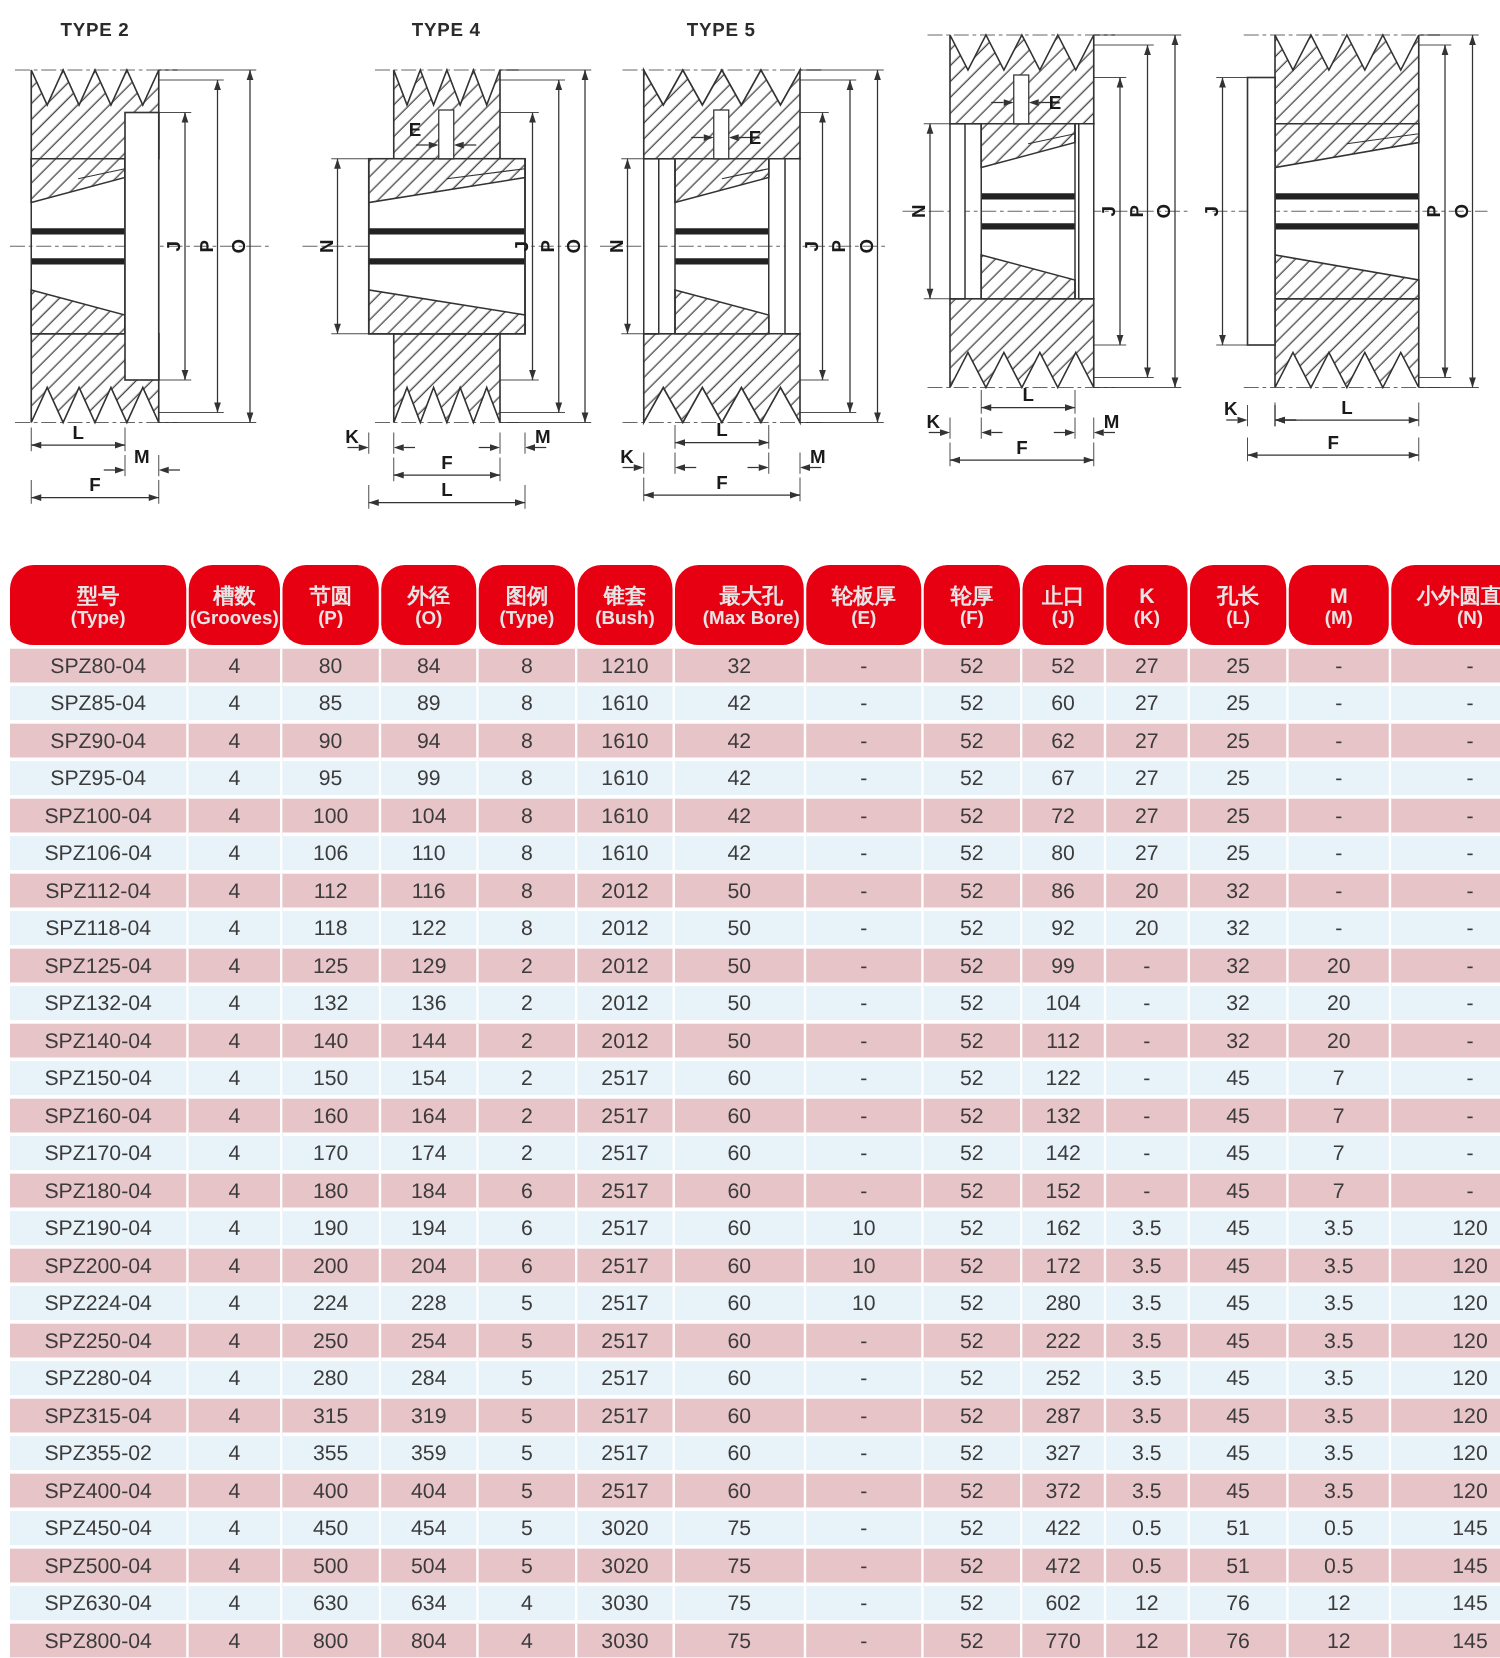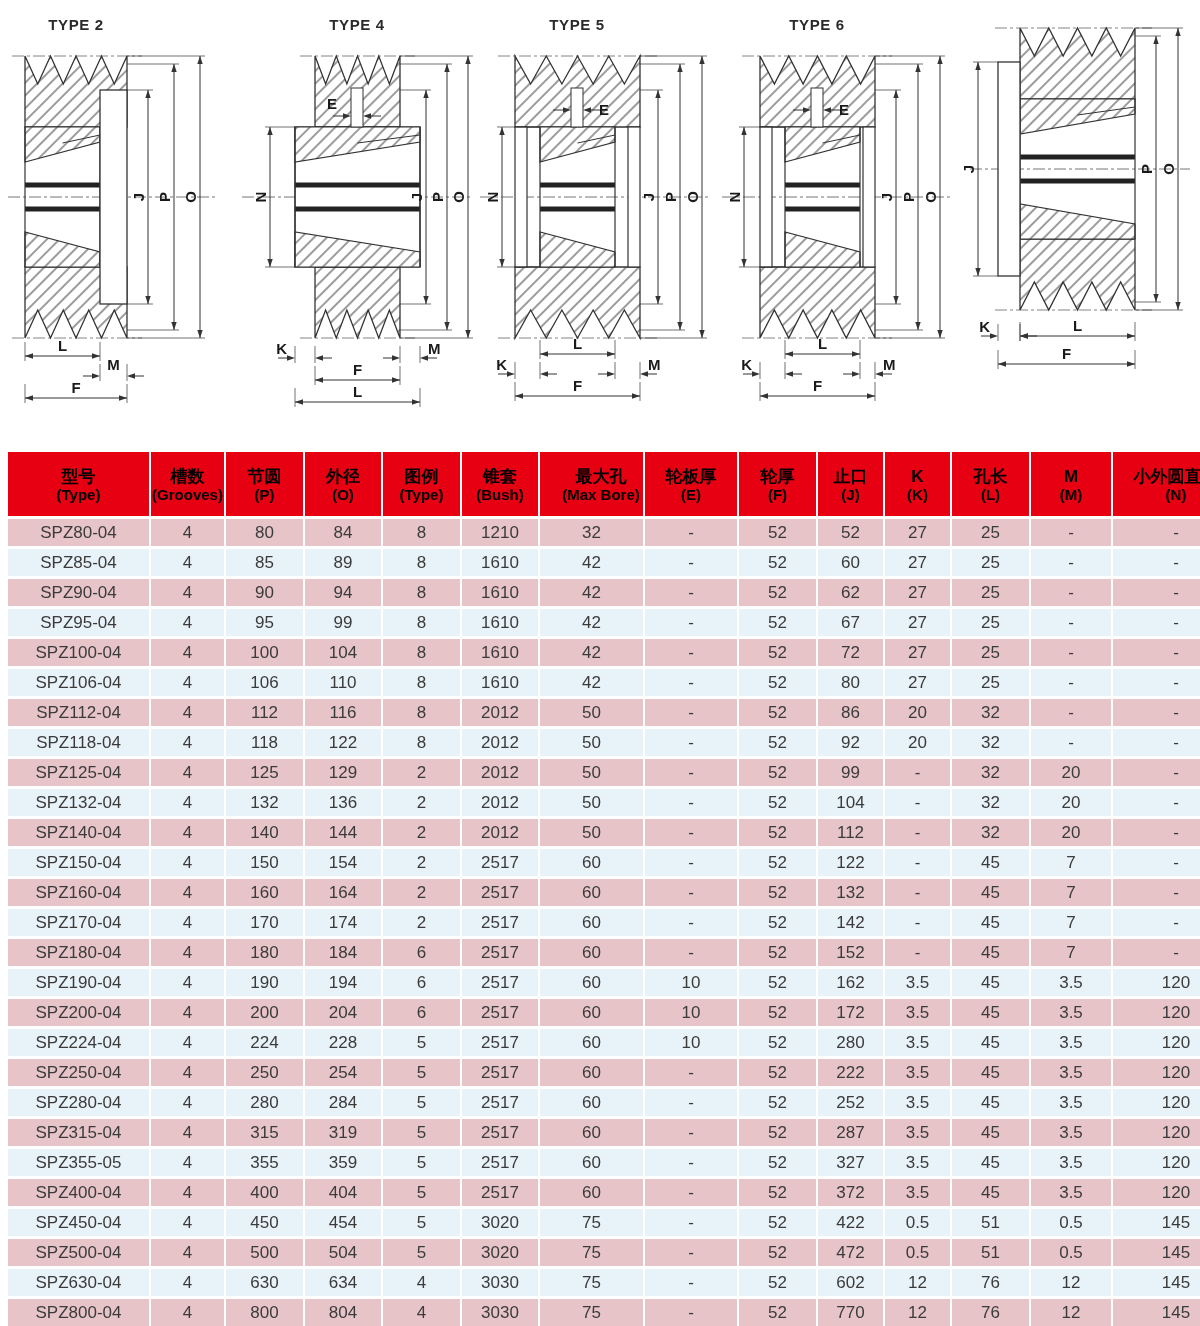--- a/index.html
+++ b/index.html
@@ -13,22 +13,22 @@
   .drawing{width:240px;height:448px;position:relative}
   .d-title{
     position:relative;text-align:center;font-weight:bold;font-size:15px;
     letter-spacing:.6px;color:#2b2b2b;padding-top:16px;height:28px;box-sizing:border-box;
   }
   .drawing svg{display:block}
   
   .table-wrap{margin:4px 8px 0 8px}
   table{border-collapse:separate;border-spacing:0;table-layout:fixed;width:1184px}
   th{
-    background:var(--red,#e60012);color:#000000;vertical-align:middle;
-    height:64px;padding:0;border-right:2px solid #fff;border-bottom:3px solid #fff;
+    background:var(--red,#e60012);color:#e5e5e5;vertical-align:middle;
+    height:64px;padding:0;border-right:2px solid #fff;border-bottom:3px solid #fff;border-radius:19px;
   }
   th:last-child{border-right:none}
   .h-zh{font-size:17px;font-weight:bold;line-height:21px}
   .h-en{font-size:15px;font-weight:bold;line-height:15px}
   td{
     height:27px;padding:0;text-align:center;vertical-align:middle;
     font-size:17px;color:var(--celltext,#3b3b3b);
     border-right:2px solid #fff;border-bottom:3px solid #fff;
   }
   td:last-child{border-right:none}
@@ -255,21 +255,20 @@
         <text x="168" y="378" font-size="15" font-weight="bold" fill="#1a1a1a" font-family="Liberation Sans, sans-serif" text-anchor="start">M</text>
         <line x1="35" y1="404" x2="160" y2="404" stroke="#333333" stroke-width="1"></line>
         <polygon points="35,404 43,401.3 43,406.7" fill="#333333"></polygon>
         <polygon points="160,404 152,401.3 152,406.7" fill="#333333"></polygon>
         <line x1="35" y1="390" x2="35" y2="409" stroke="#333333" stroke-width="0.7"></line>
         <line x1="160" y1="390" x2="160" y2="409" stroke="#333333" stroke-width="0.7"></line>
         <text x="97.5" y="399" font-size="15" font-weight="bold" fill="#1a1a1a" font-family="Liberation Sans, sans-serif" text-anchor="middle">F</text>
       </svg>
   </div>
   <div class="drawing">
-    <div class="d-title" style="left:-23px">TYPE 6</div>
     <svg id="svg-3" width="240" height="404" viewBox="0 36 240 404">
         <defs>
           <pattern id="hatch3" width="9" height="9" patternUnits="userSpaceOnUse" patternTransform="rotate(45)">
             <rect x="0" y="0" width="9" height="9" fill="#ffffff"></rect>
             <line x1="1" y1="0" x2="1" y2="9" stroke="#4a4a4a" stroke-width="1.1"></line>
           </pattern>
         </defs>
         <line x1="2" y1="205" x2="230" y2="205" stroke="#666" stroke-width="0.9" stroke-dasharray="12 3 3 3"></line>
         <line x1="22" y1="64" x2="172" y2="64" stroke="#666" stroke-width="0.8" stroke-dasharray="12 3 3 3"></line>
         <line x1="22" y1="346" x2="172" y2="346" stroke="#666" stroke-width="0.8" stroke-dasharray="12 3 3 3"></line>
@@ -797,21 +796,21 @@
           <td>60</td>
           <td>-</td>
           <td>52</td>
           <td>287</td>
           <td>3.5</td>
           <td>45</td>
           <td>3.5</td>
           <td>120</td>
         </tr>
         <tr class="blue">
-          <td>SPZ355-05</td>
+          <td>SPZ355-02</td>
           <td>4</td>
           <td>355</td>
           <td>359</td>
           <td>5</td>
           <td>2517</td>
           <td>60</td>
           <td>-</td>
           <td>52</td>
           <td>327</td>
           <td>3.5</td>

